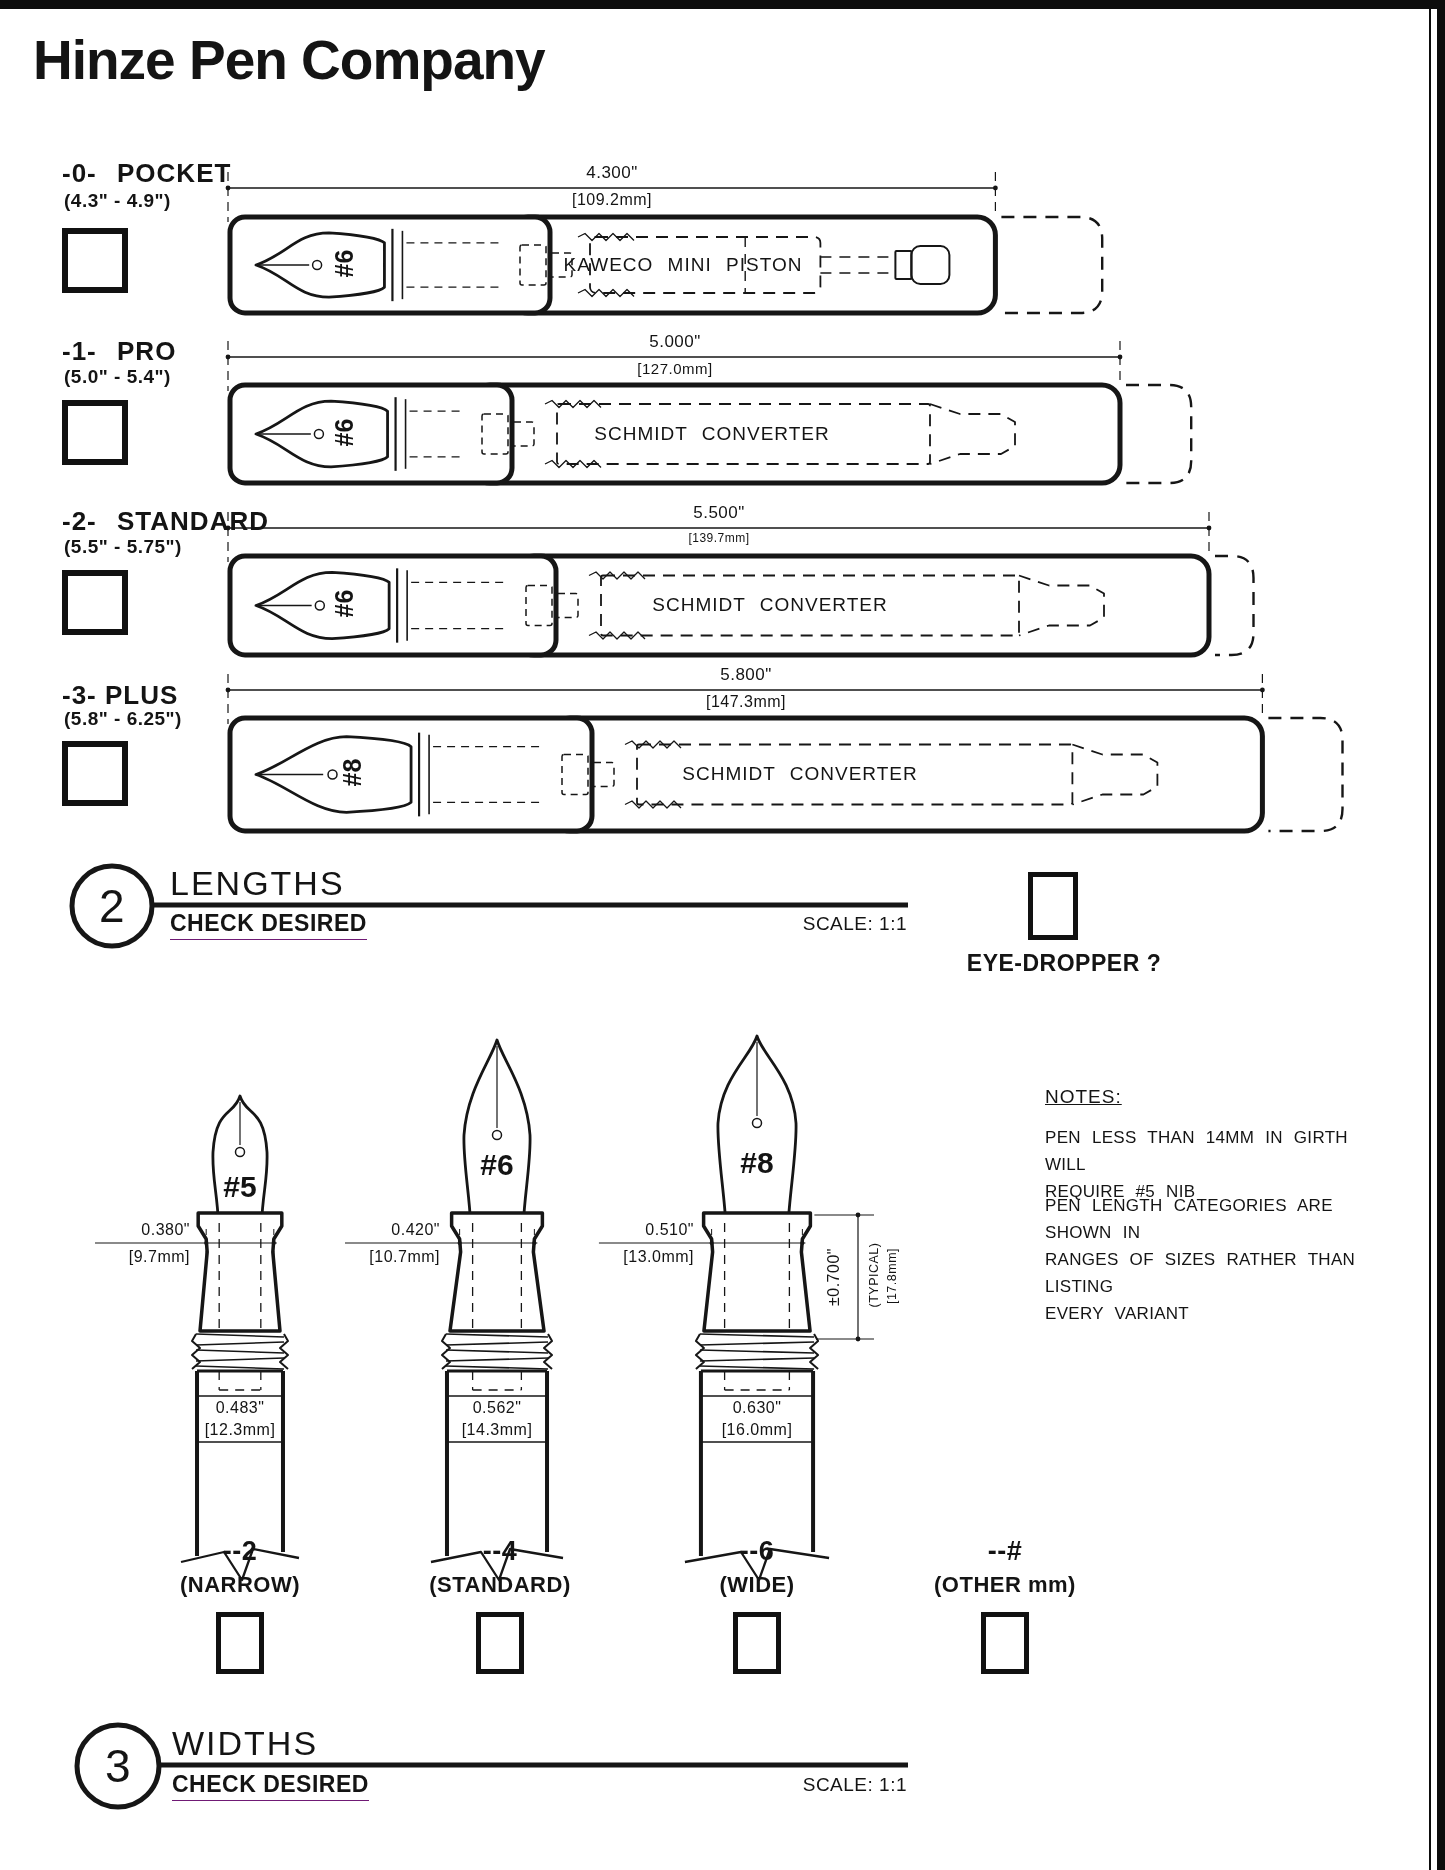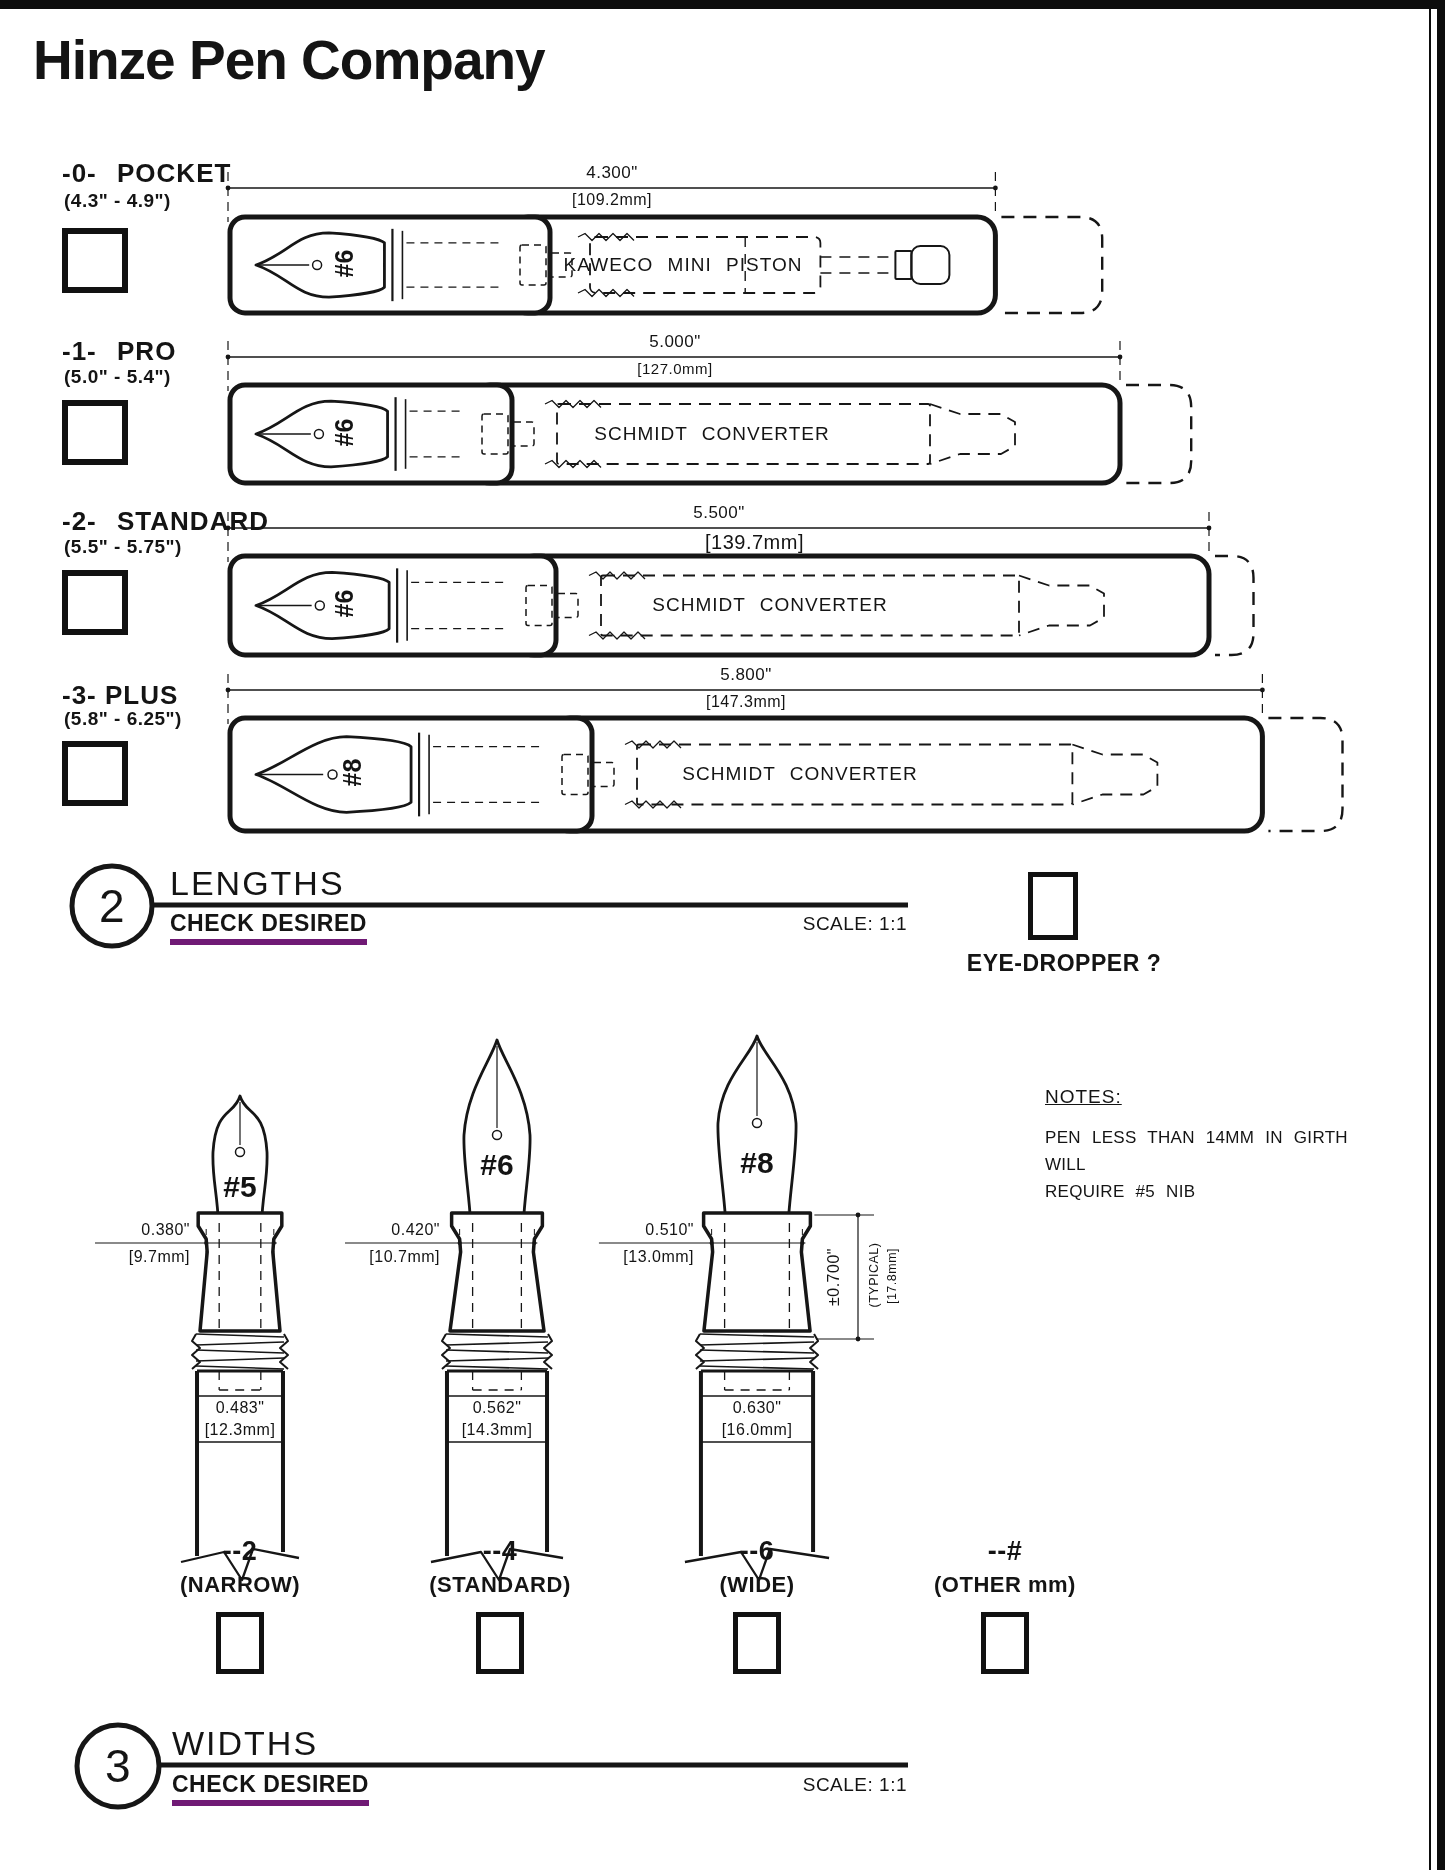--- a/index.html
+++ b/index.html
@@ -8,21 +8,21 @@
   #draw-svg{position:absolute;left:0;top:0;width:1445px;height:1870px;}
   .t{position:absolute;font-family:"Liberation Sans",sans-serif;color:#141414;white-space:nowrap;}
   .b{font-weight:bold;}
   .c{text-align:center;}
   .r{text-align:right;}
   .cad{letter-spacing:.5px;}
   .vt{position:absolute;font-family:"Liberation Sans",sans-serif;color:#141414;white-space:nowrap;
       text-align:center;transform:rotate(-90deg);transform-origin:center center;}
   .chk{position:absolute;background:#fff;border:6px solid #111;}
   .chk.sm{border-width:5px;}
-  .underl{border-bottom:6px solid #701a75;padding-bottom:2px;}
+  .underl{border-bottom:1px solid #701a75;padding-bottom:2px;}
   .notes-item{white-space:pre-line;line-height:27px;word-spacing:6px;letter-spacing:.3px;}
   .border-top{position:absolute;left:0;top:0;width:1445px;height:9px;background:#0d0d0d;}
   .border-right-thin{position:absolute;left:1429px;top:9px;width:2px;height:1861px;background:#0d0d0d;}
   .border-right-thick{position:absolute;left:1437px;top:0;width:8px;height:1870px;background:#0d0d0d;}
 </style>
 </head>
 <body>
 
 <div class="page">
 
@@ -281,21 +281,21 @@
   <div class="t c cad" style="left:532px;top:423px;width:360px;font-size:19px;letter-spacing:1px;word-spacing:8px;">SCHMIDT CONVERTER</div>
   <div class="vt b" style="left:309px;top:418px;width:70px;font-size:25px;">#6</div>
 
   <div class="t b cad" style="left:62px;top:506px;font-size:26px;letter-spacing:1px;">
     <span>-2-</span>
     <span style="margin-left:12px;">STANDARD</span>
   </div>
   <div class="t b cad" style="left:64px;top:536px;font-size:19px;">(5.5" - 5.75")</div>
   <div class="chk" style="left:62px;top:570px;width:54px;height:53px;"></div>
   <div class="t c cad" style="left:634px;top:503px;width:170px;font-size:17px;">5.500"</div>
-  <div class="t c cad" style="left:634px;top:531px;width:170px;font-size:20px;text-align:right;">[139.7mm]</div>
+  <div class="t c cad" style="left:634px;top:531px;width:170px;font-size:12px;">[139.7mm]</div>
   <div class="t c cad" style="left:590px;top:594px;width:360px;font-size:19px;letter-spacing:1px;word-spacing:8px;">SCHMIDT CONVERTER</div>
   <div class="vt b" style="left:309px;top:589px;width:70px;font-size:25px;">#6</div>
 
   <div class="t b cad" style="left:62px;top:680px;font-size:26px;letter-spacing:1px;">
     <span>-3-</span>
     <span style="margin-left:0;">PLUS</span>
   </div>
   <div class="t b cad" style="left:64px;top:708px;font-size:19px;">(5.8" - 6.25")</div>
   <div class="chk" style="left:62px;top:741px;width:54px;height:53px;"></div>
   <div class="t c cad" style="left:661px;top:665px;width:170px;font-size:17px;">5.800"</div>
@@ -329,20 +329,23 @@
   <div class="t c cad" style="left:697px;top:1399px;width:120px;font-size:16px;">0.630"</div>
   <div class="t c cad" style="left:697px;top:1421px;width:120px;font-size:16px;">[16.0mm]</div>
 
   <div class="vt cad" style="left:764px;top:1268px;width:140px;font-size:16px;">±0.700"</div>
   <div class="vt cad" style="left:819px;top:1268px;width:110px;font-size:12.5px;">(TYPICAL)</div>
   <div class="vt cad" style="left:837px;top:1269px;width:110px;font-size:12.5px;">[17.8mm]</div>
 
   <div class="t cad" style="left:1045px;top:1086px;font-size:19px;text-decoration:underline;letter-spacing:1px;">NOTES:</div>
   <div class="t notes-item" style="left:1045px;top:1124px;width:340px;font-size:17px;white-space:pre-line;">PEN LESS THAN 14MM IN GIRTH WILL
 REQUIRE #5 NIB</div>
+  <div class="t notes-item" style="left:1045px;top:1192px;width:340px;font-size:17px;white-space:pre-line;">PEN LENGTH CATEGORIES ARE SHOWN IN
+RANGES OF SIZES RATHER THAN LISTING
+EVERY VARIANT</div>
 
   <div class="t c b cad" style="left:170px;top:1536px;width:140px;font-size:27px;">--2</div>
   <div class="t c b cad" style="left:120px;top:1572px;width:240px;font-size:22px;">(NARROW)</div>
   <div class="chk sm" style="left:216px;top:1612px;width:38px;height:52px;"></div>
 
   <div class="t c b cad" style="left:430px;top:1536px;width:140px;font-size:27px;">--4</div>
   <div class="t c b cad" style="left:380px;top:1572px;width:240px;font-size:22px;">(STANDARD)</div>
   <div class="chk sm" style="left:476px;top:1612px;width:38px;height:52px;"></div>
 
   <div class="t c b cad" style="left:687px;top:1536px;width:140px;font-size:27px;">--6</div>

